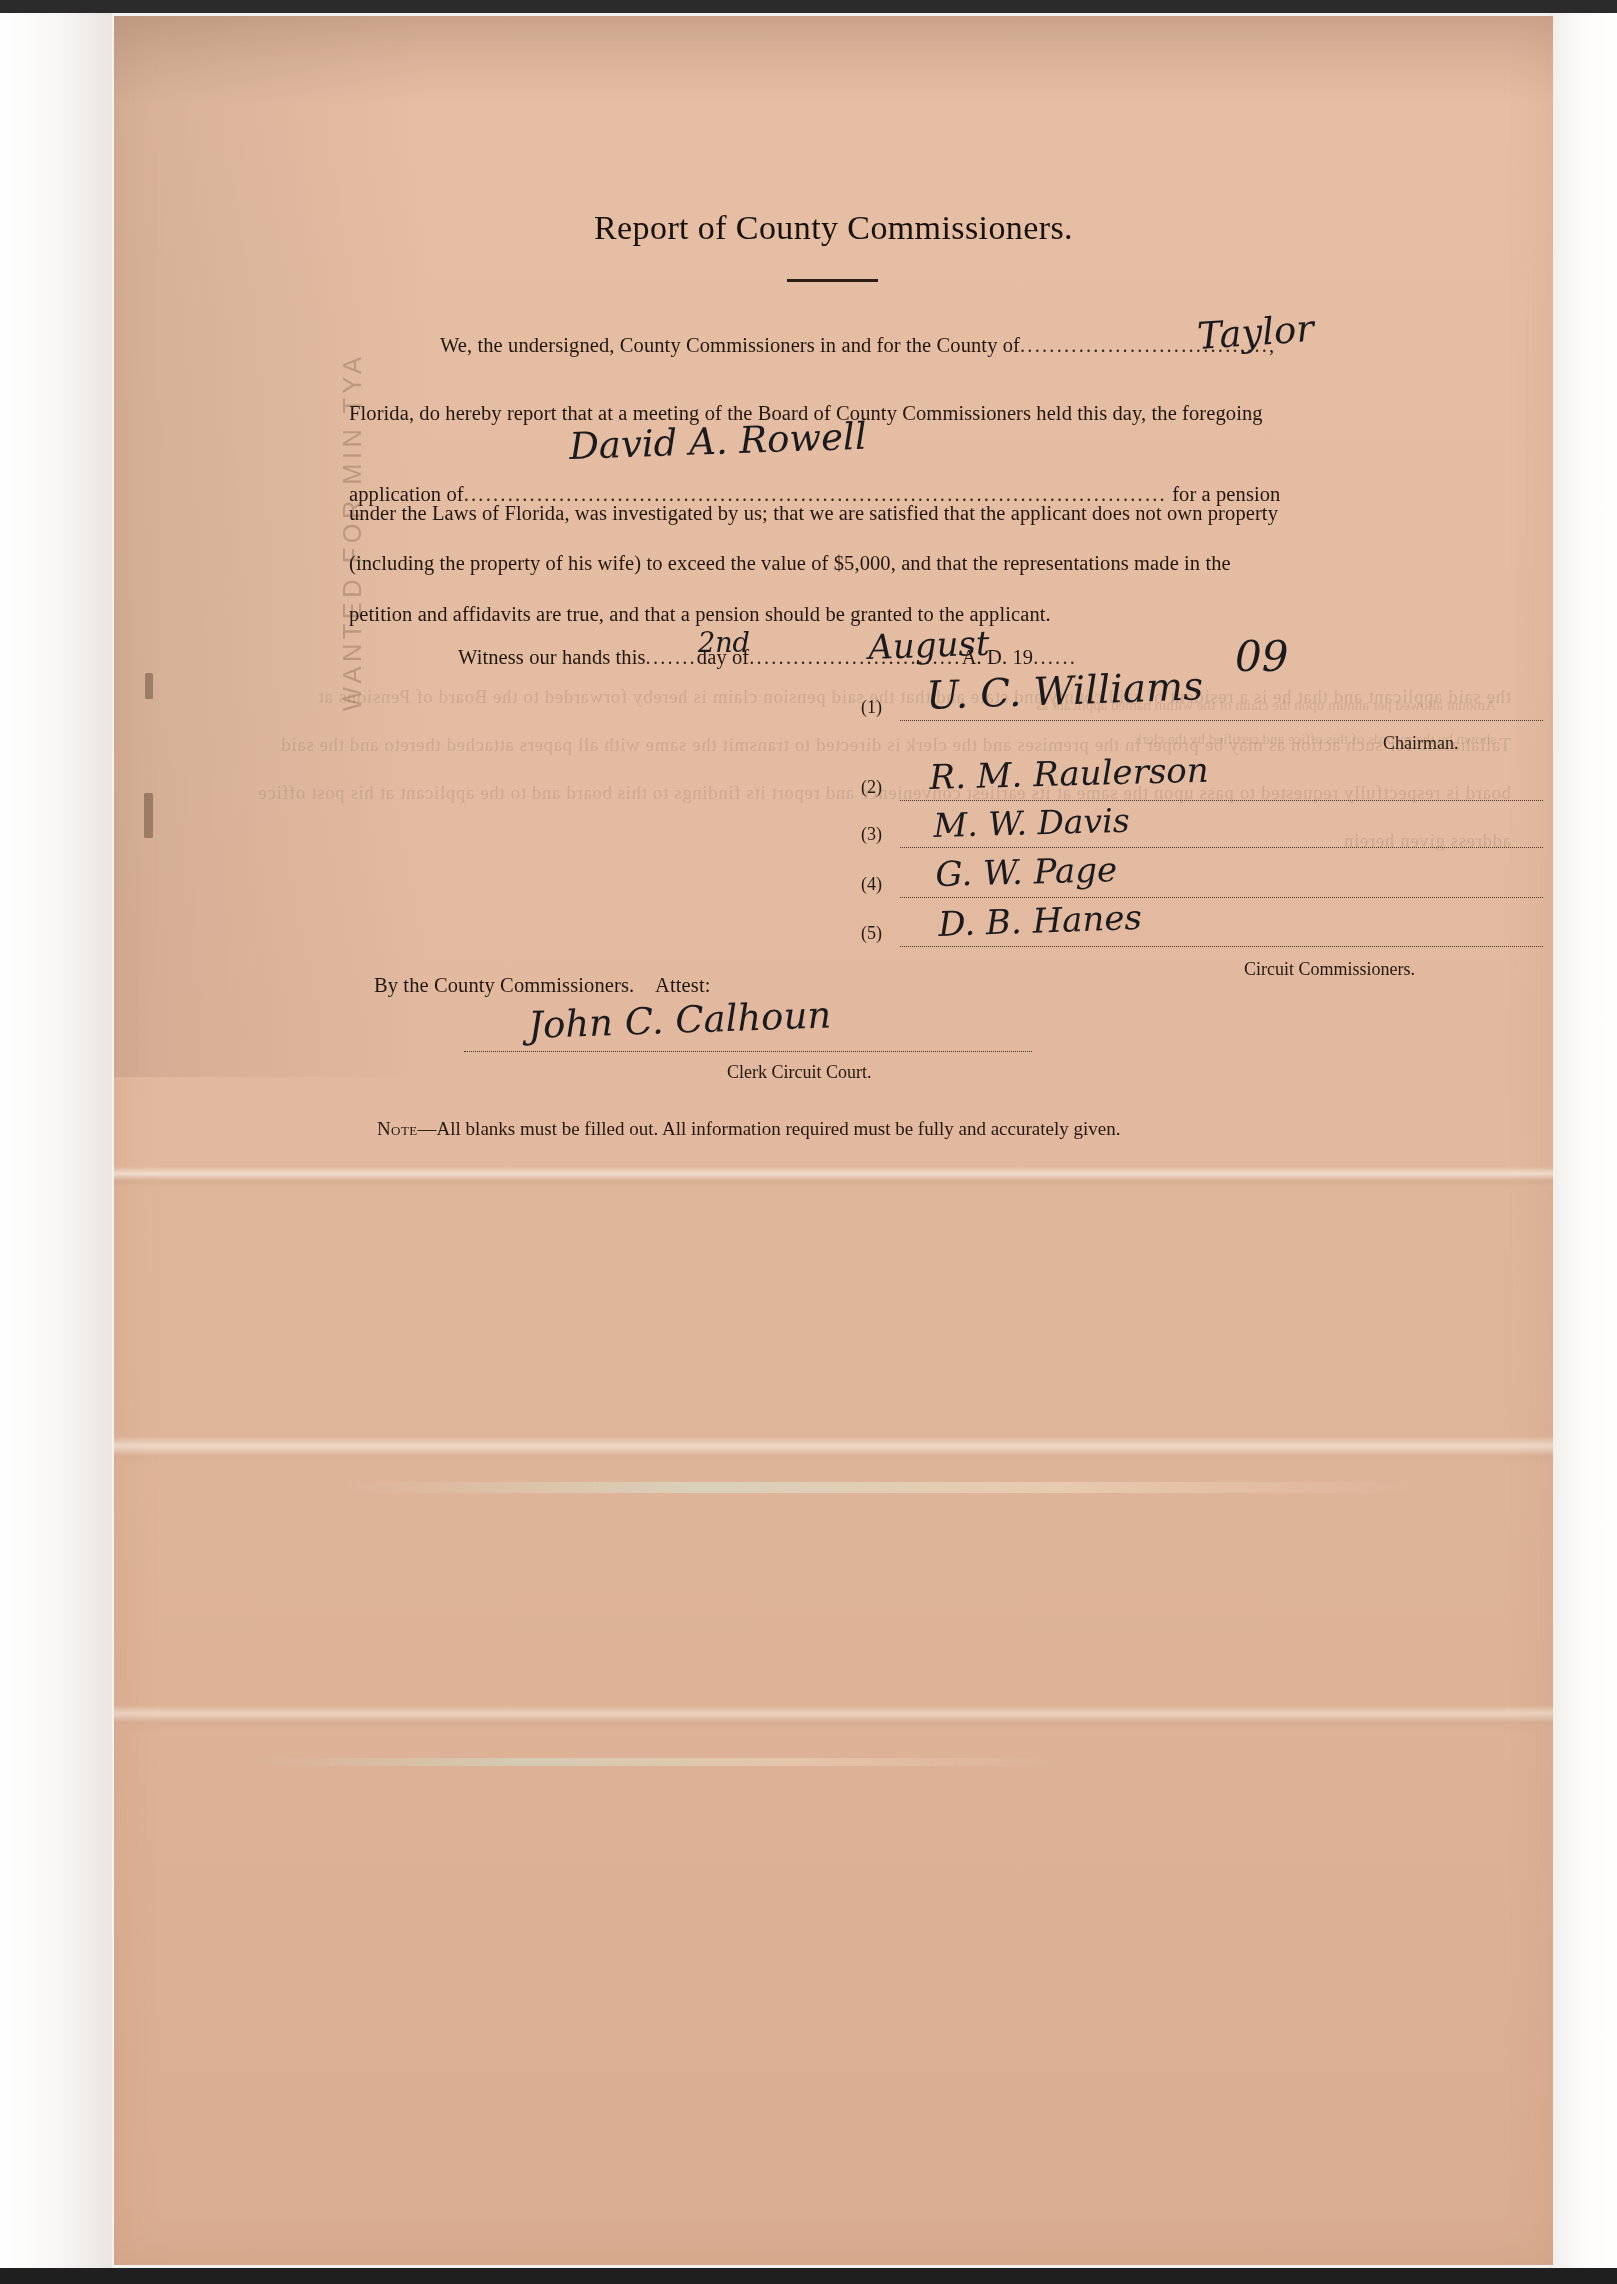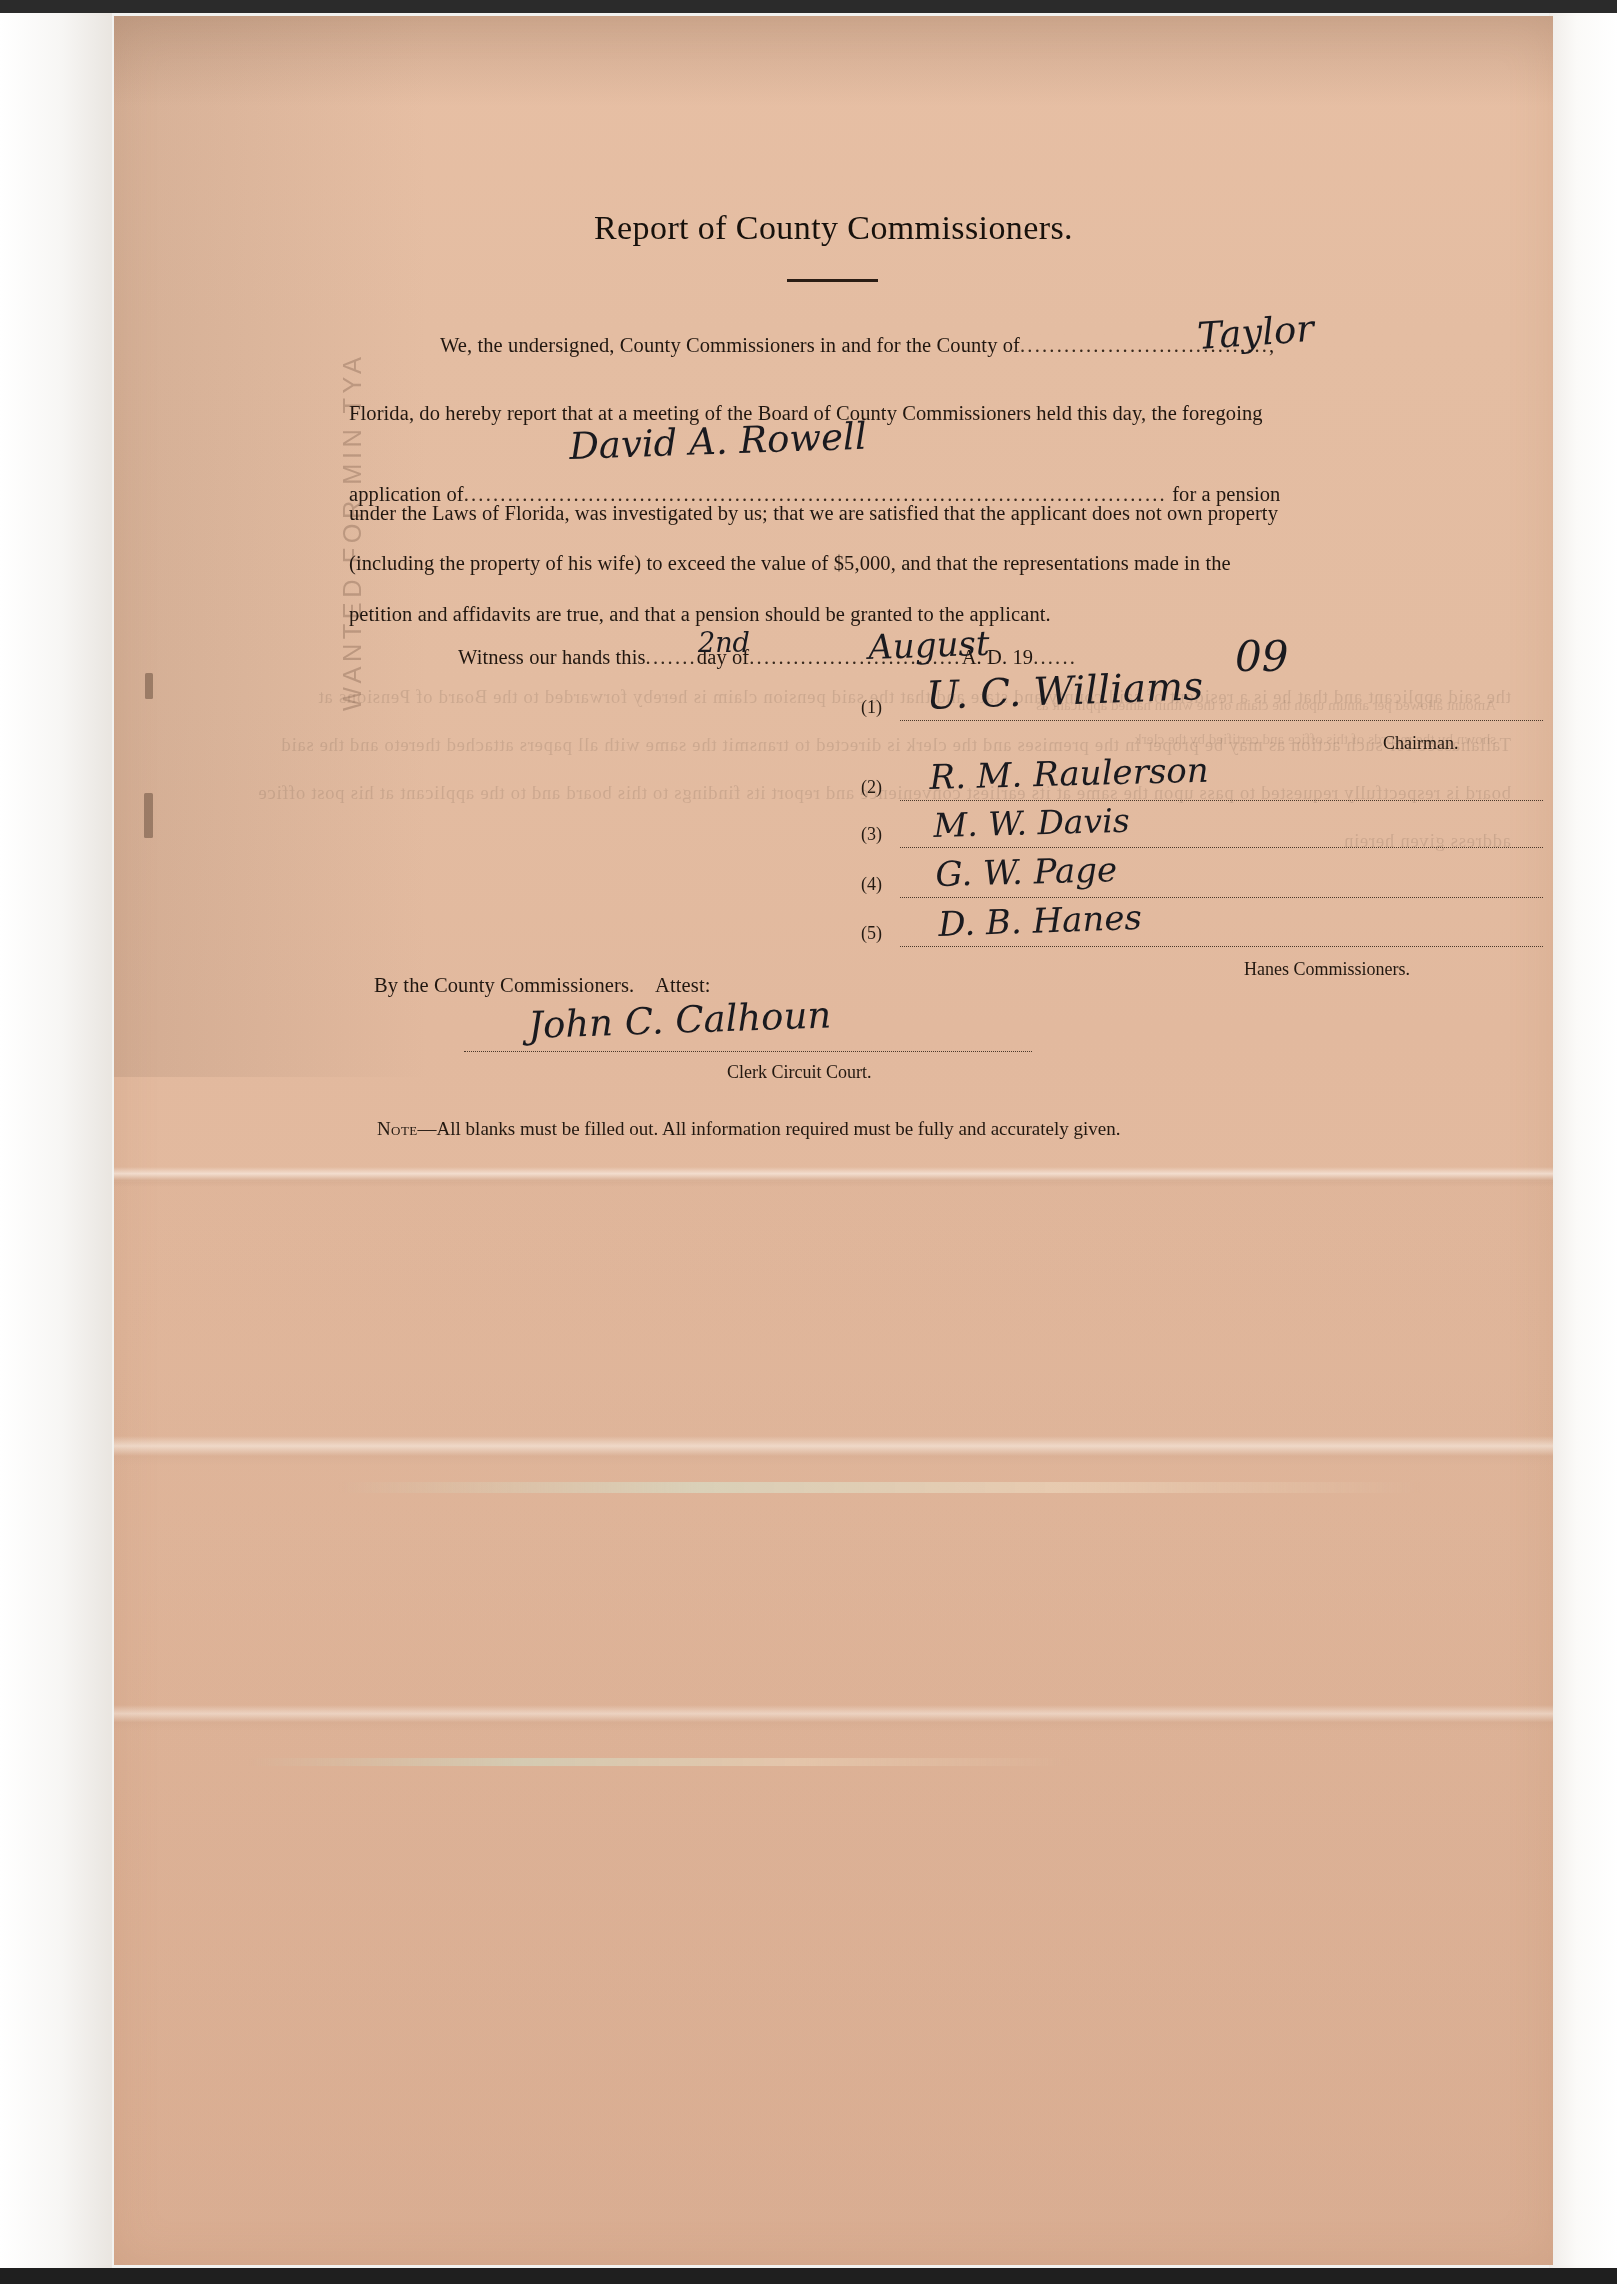--- a/index.html
+++ b/index.html
@@ -317,21 +317,21 @@
     <div class="hand" style="left:820px; top:790px; font-size:33px; transform: rotate(-1.5deg);">M. W. Davis</div>
 
     <div class="sig-num" style="left:747px; top:858px;">(4)</div>
     <div class="sig-rule" style="left:786px; top:879px; width:643px;"></div>
     <div class="hand" style="left:822px; top:838px; font-size:34px; transform: rotate(-1.5deg);">G. W. Page</div>
 
     <div class="sig-num" style="left:747px; top:907px;">(5)</div>
     <div class="sig-rule" style="left:786px; top:928px; width:643px;"></div>
     <div class="hand" style="left:825px; top:888px; font-size:34px; transform: rotate(-2deg);">D. B. Hanes</div>
 
-    <div class="caption" style="left:1130px; top:943px;">Hanes Commissioners.</div>
+    <div class="caption" style="left:1130px; top:943px;">Circuit Commissioners.</div>
 
     <div class="body-line" style="left:260px; top:958px;">
       <span>By the County Commissioners.</span>&nbsp;&nbsp;&nbsp;&nbsp;<span>Attest:</span>
     </div>
     <div class="sig-rule" style="left:350px; top:1033px; width:568px;"></div>
     <div class="hand" style="left:415px; top:988px; font-size:37px; transform: rotate(-2deg);">John C. Calhoun</div>
     <div class="caption" style="left:613px; top:1046px;">Clerk Circuit Court.</div>
 
     <div id="note-line">
       <span id="note-label">Note</span><span>—All blanks must be filled out.  All information required must be fully and accurately given.</span>

